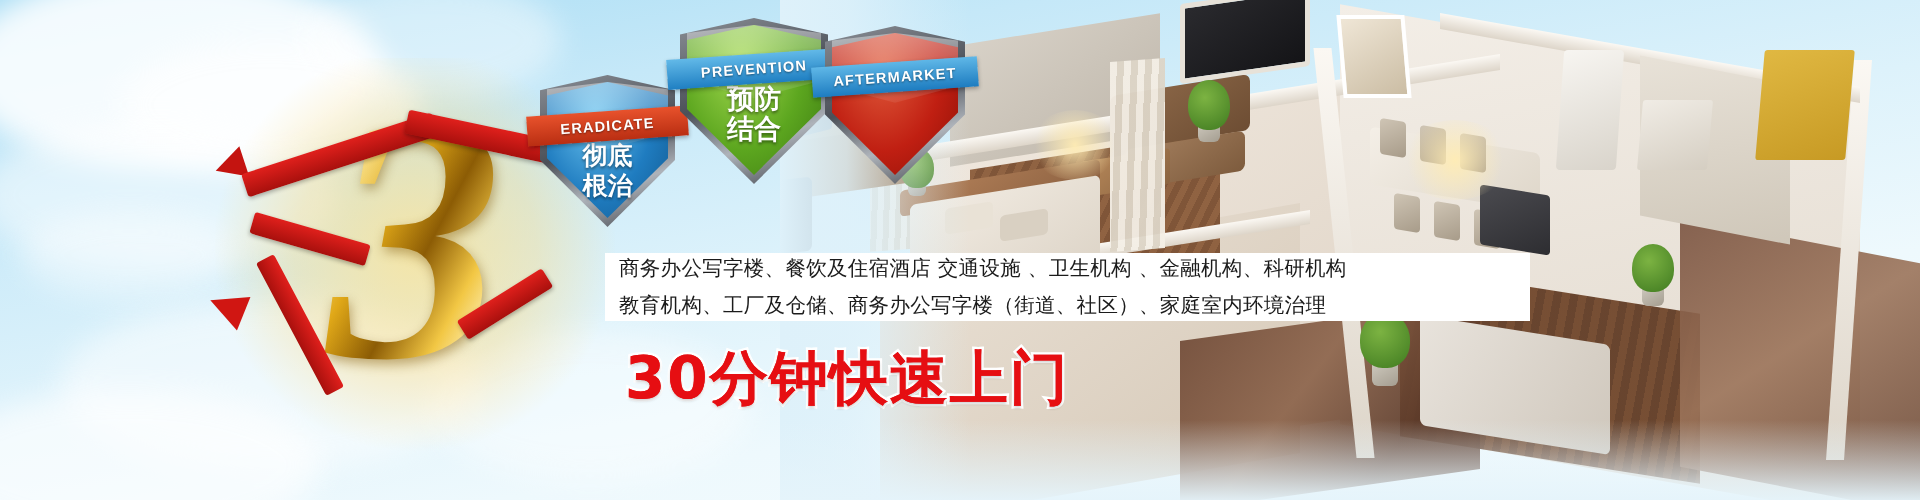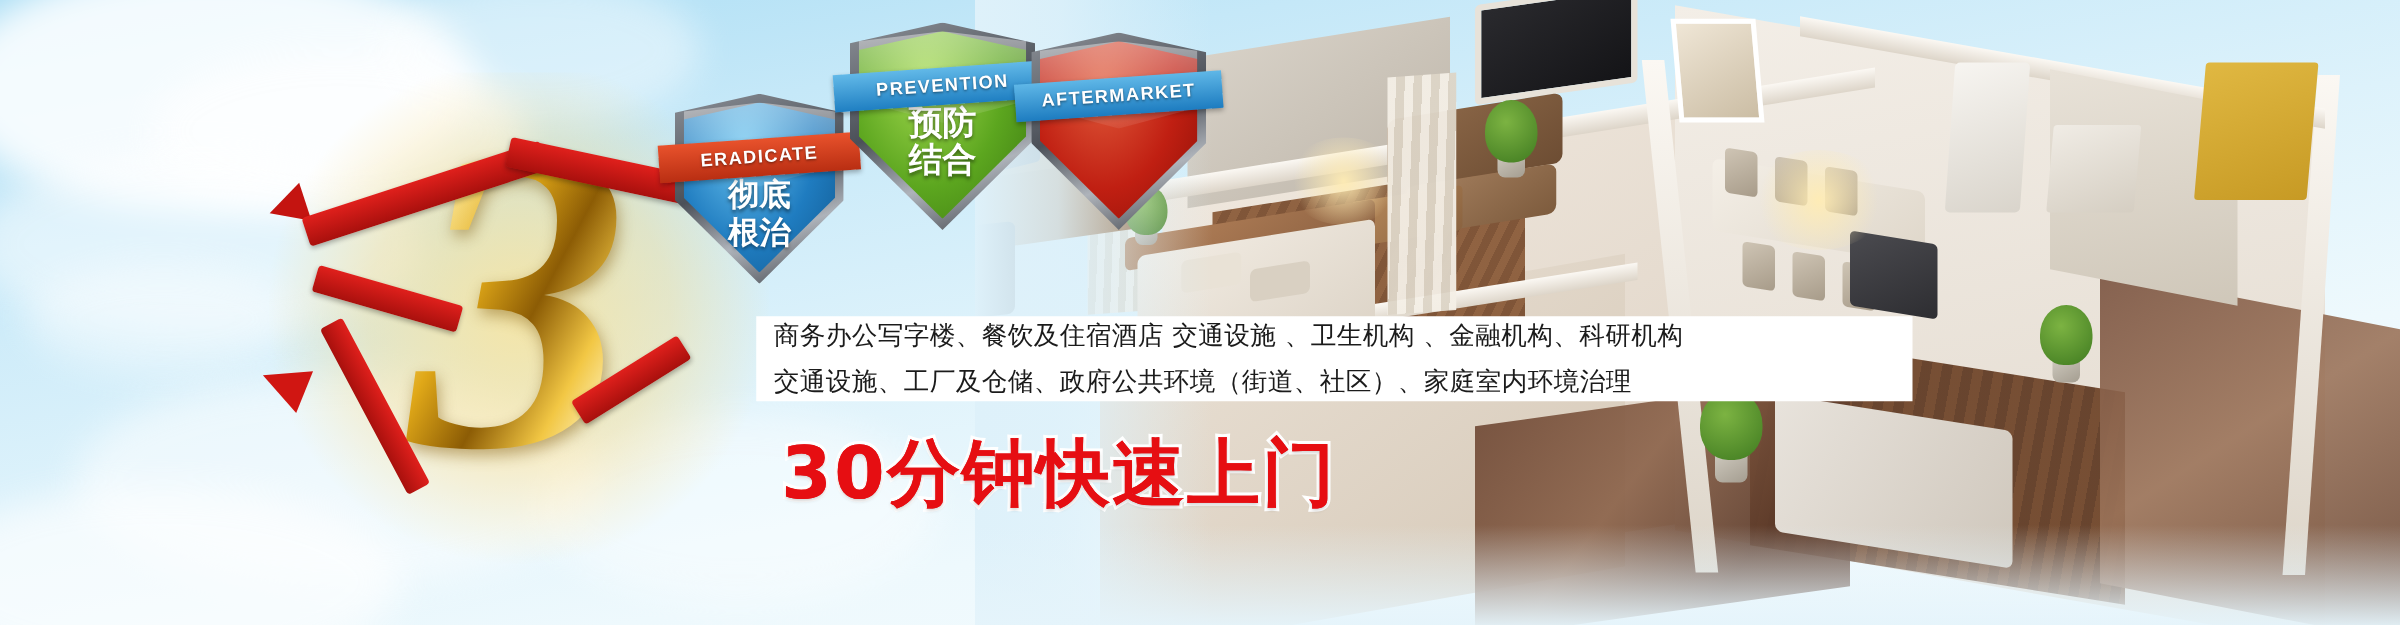--- a/index.html
+++ b/index.html
@@ -299,19 +299,19 @@
 
   <div class="shield" id="shield3">
     <div class="rim"></div>
     <div class="inner"></div>
     <div class="gloss"></div>
     <div class="band">AFTERMARKET</div>
   </div>
 
   <div id="panel">
     <div class="ln">商务办公写字楼、餐饮及住宿酒店 交通设施 、卫生机构 、金融机构、科研机构</div>
-    <div class="ln">交通设施、工厂及仓储、政府公共环境（街道、社区）、家庭室内环境治理</div>
+    <div class="ln">教育机构、工厂及仓储、商务办公写字楼（街道、社区）、家庭室内环境治理</div>
   </div>
 
   <div id="headline">30分钟快速上门</div>
   <div id="headline-fill">30分钟快速上门</div>
 
 </div>
 
 </body></html>

